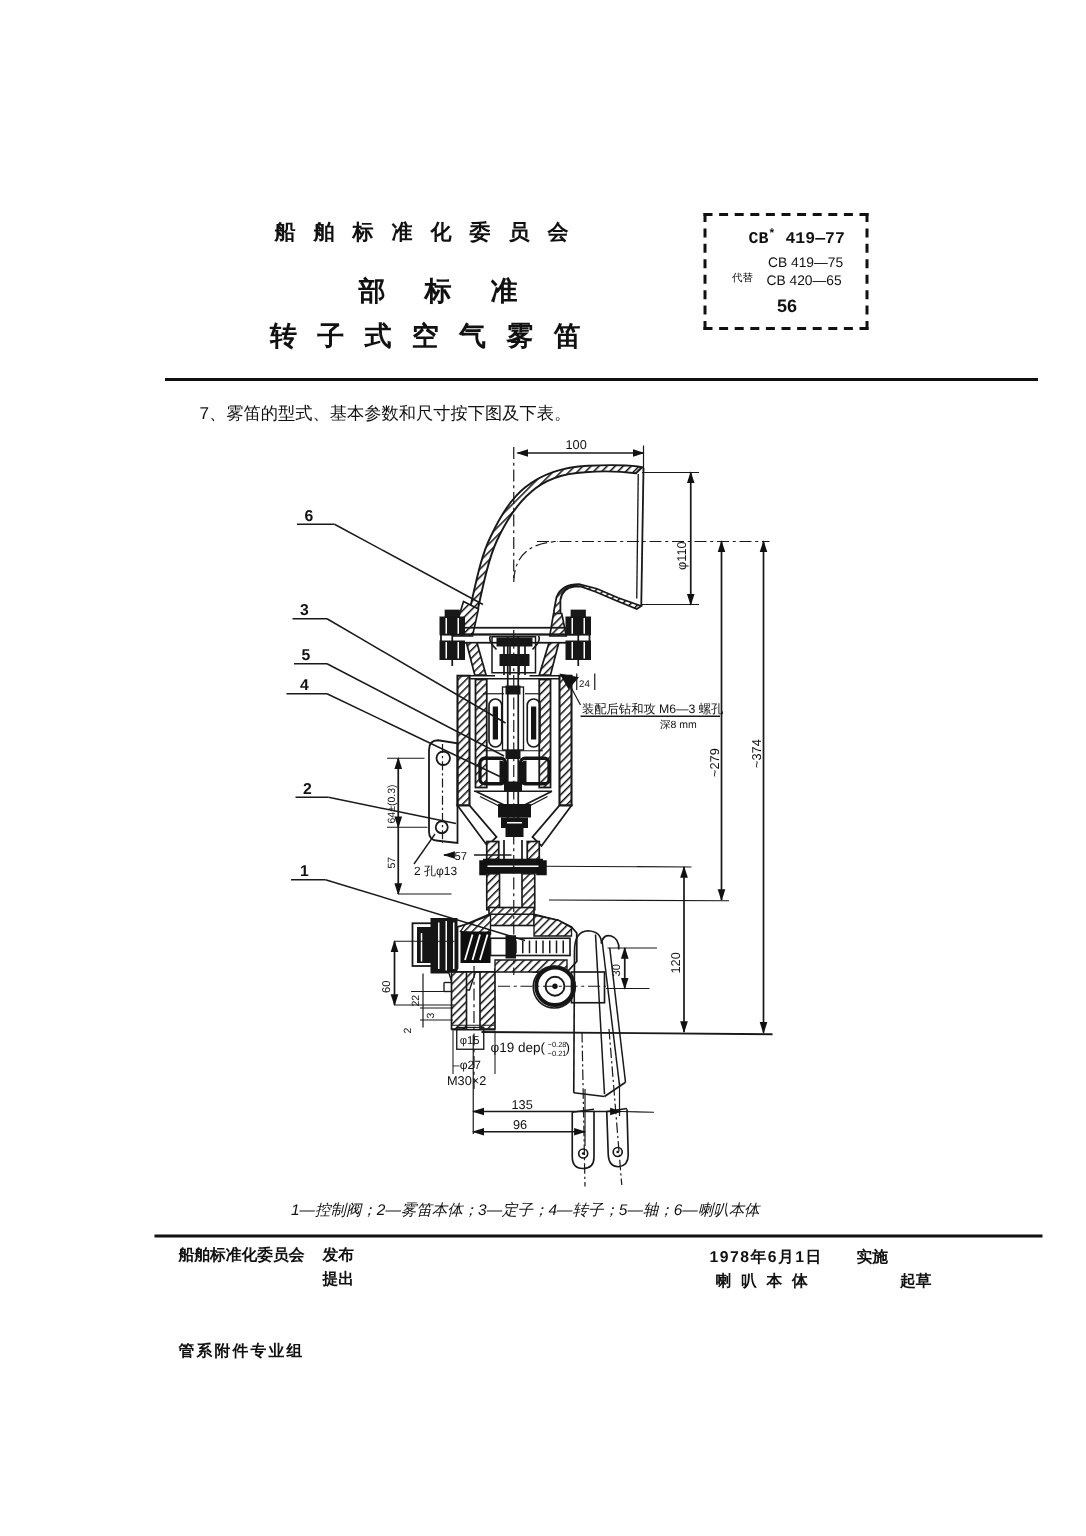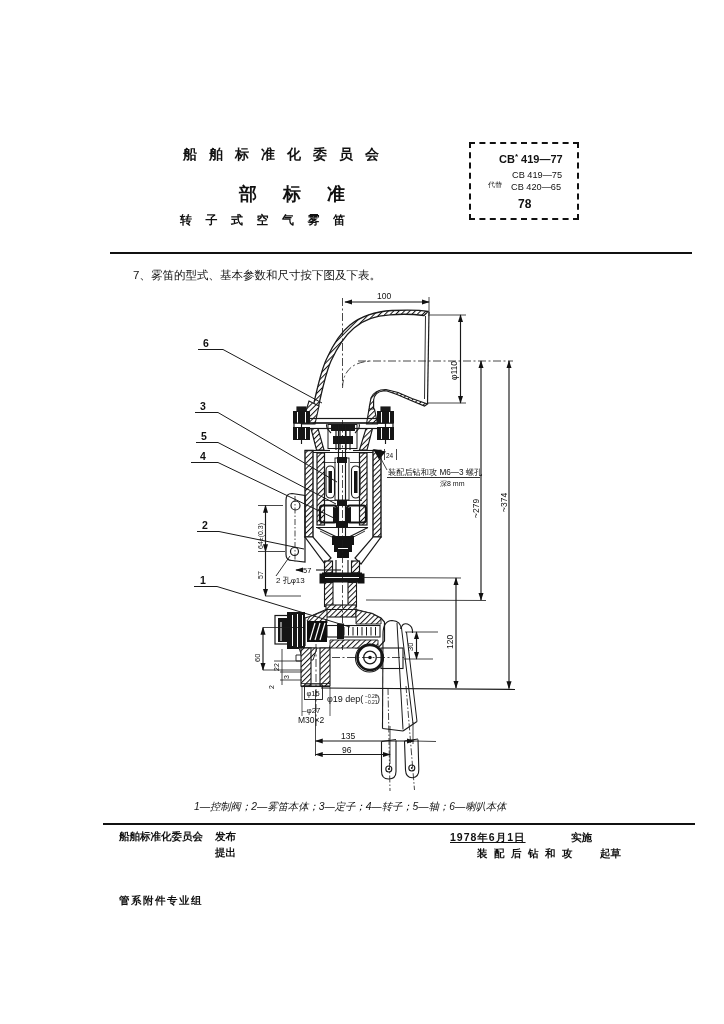--- a/index.html
+++ b/index.html
@@ -1,51 +1,51 @@
 <!DOCTYPE html>
 <html><head>
 <meta charset="utf-8">
 <style>
   html,body{margin:0;padding:0;}
   body{width:724px;height:1024px;background:#ffffff;position:relative;overflow:hidden;will-change:transform;
        font-family:"Liberation Sans",sans-serif;color:#111;}
   .abs{position:absolute;}
   .hdr1{font-size:14px;font-weight:bold;letter-spacing:12px;white-space:nowrap;}
   .hdr2{font-size:18px;font-weight:bold;letter-spacing:26px;white-space:nowrap;}
-  .hdr3{font-size:12px;font-weight:bold;letter-spacing:13.5px;white-space:nowrap;}
+  .hdr3{font-size:18px;font-weight:bold;letter-spacing:13.5px;white-space:nowrap;}
   .boxd{border:2px dashed #111;}
   .ft{font-size:10.5px;font-weight:bold;white-space:nowrap;}
 </style>
 </head>
 <body>
 
   <div class="abs hdr1" style="left:183px;top:146px;">船舶标准化委员会</div>
   <div class="abs hdr2" style="left:239px;top:182px;">部标准</div>
   <div class="abs hdr3" style="left:180px;top:212px;">转子式空气雾笛</div>
 
   <div class="abs boxd" style="left:469px;top:142px;width:106px;height:74px;"></div>
-  <div class="abs" style="left:499px;top:152px;font-size:11px;font-weight:bold;white-space:nowrap;">CB<span style="font-size:8px;vertical-align:4px;">*</span> <span>419—77</span></div>
+  <div class="abs" style="left:499px;top:152px;font-size:11px;font-weight:bold;white-space:nowrap;font-family:Liberation Mono, monospace;">CB<span style="font-size:8px;vertical-align:4px;">*</span> <span>419—77</span></div>
   <div class="abs" style="left:488px;top:180px;font-size:7px;">代替</div>
   <div class="abs" style="left:512px;top:170px;font-size:9.2px;white-space:nowrap;">CB 419—75</div>
   <div class="abs" style="left:511px;top:182px;font-size:9.2px;white-space:nowrap;text-align:center;">CB 420—65</div>
-  <div class="abs" style="left:518px;top:197px;font-size:12px;font-weight:bold;">78</div>
+  <div class="abs" style="left:518px;top:197px;font-size:12px;font-weight:bold;">56</div>
 
   <div class="abs" style="left:110px;top:252px;width:582px;height:2px;background:#111;"></div>
   <div class="abs" style="left:133px;top:268px;font-size:11.5px;white-space:nowrap;">7、雾笛的型式、基本参数和尺寸按下图及下表。</div>
 
   <div class="abs" style="left:194px;top:800px;font-size:10.3px;white-space:nowrap;font-style:italic;">1—控制阀；2—雾笛本体；3—定子；4—转子；5—轴；6—喇叭本体</div>
 
   <div class="abs" style="left:103px;top:823px;width:592px;height:2px;background:#111;"></div>
   <div class="abs ft" style="left:119px;top:830px;">船舶标准化委员会</div>
   <div class="abs ft" style="left:215px;top:830px;">发布</div>
   <div class="abs ft" style="left:119px;top:894px;letter-spacing:1.5px;">管系附件专业组</div>
   <div class="abs ft" style="left:215px;top:846px;">提出</div>
-  <div class="abs ft" style="left:450px;top:831px;letter-spacing:1px;text-decoration:underline;">1978年6月1日</div>
+  <div class="abs ft" style="left:473px;top:831px;letter-spacing:1px;">1978年6月1日</div>
   <div class="abs ft" style="left:571px;top:831px;">实施</div>
-  <div class="abs ft" style="left:477px;top:847px;letter-spacing:6.5px;">装配后钻和攻</div>
+  <div class="abs ft" style="left:477px;top:847px;letter-spacing:6.5px;">喇叭本体</div>
   <div class="abs ft" style="left:600px;top:847px;">起草</div>
 
   <svg class="abs" style="left:0;top:0;" width="724" height="1024" viewBox="0 0 724 1024">
     <defs>
       <pattern id="h1" width="3.8" height="3.8" patternUnits="userSpaceOnUse" patternTransform="rotate(45)">
         <rect width="3.8" height="3.8" fill="#fff"></rect>
         <line x1="0" y1="0" x2="0" y2="3.8" stroke="#121212" stroke-width="2"></line>
       </pattern>
       <pattern id="h2" width="3" height="3" patternUnits="userSpaceOnUse" patternTransform="rotate(-45)">
         <rect width="3" height="3" fill="#fff"></rect>

